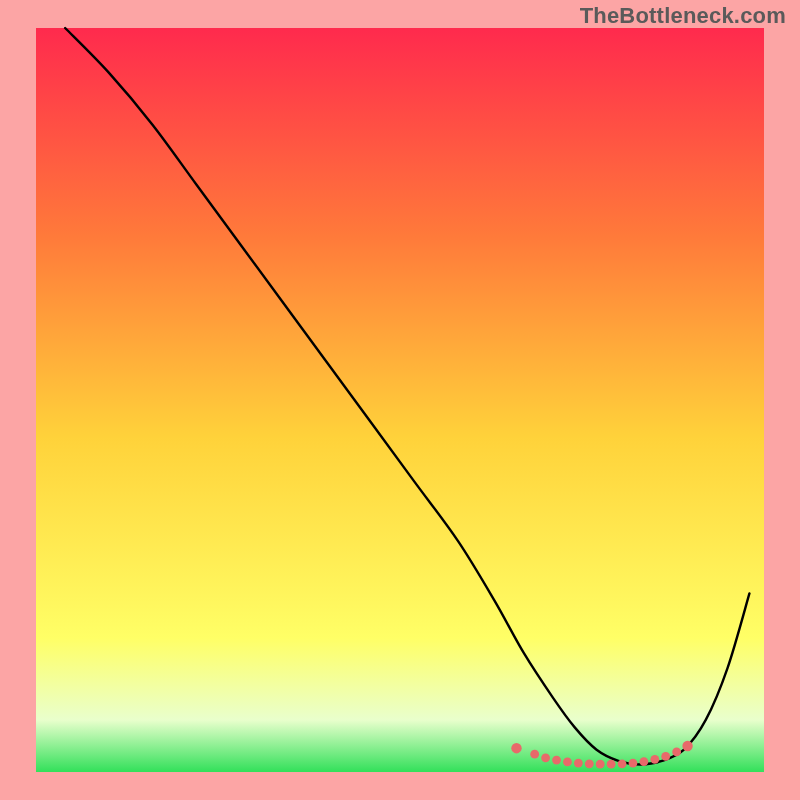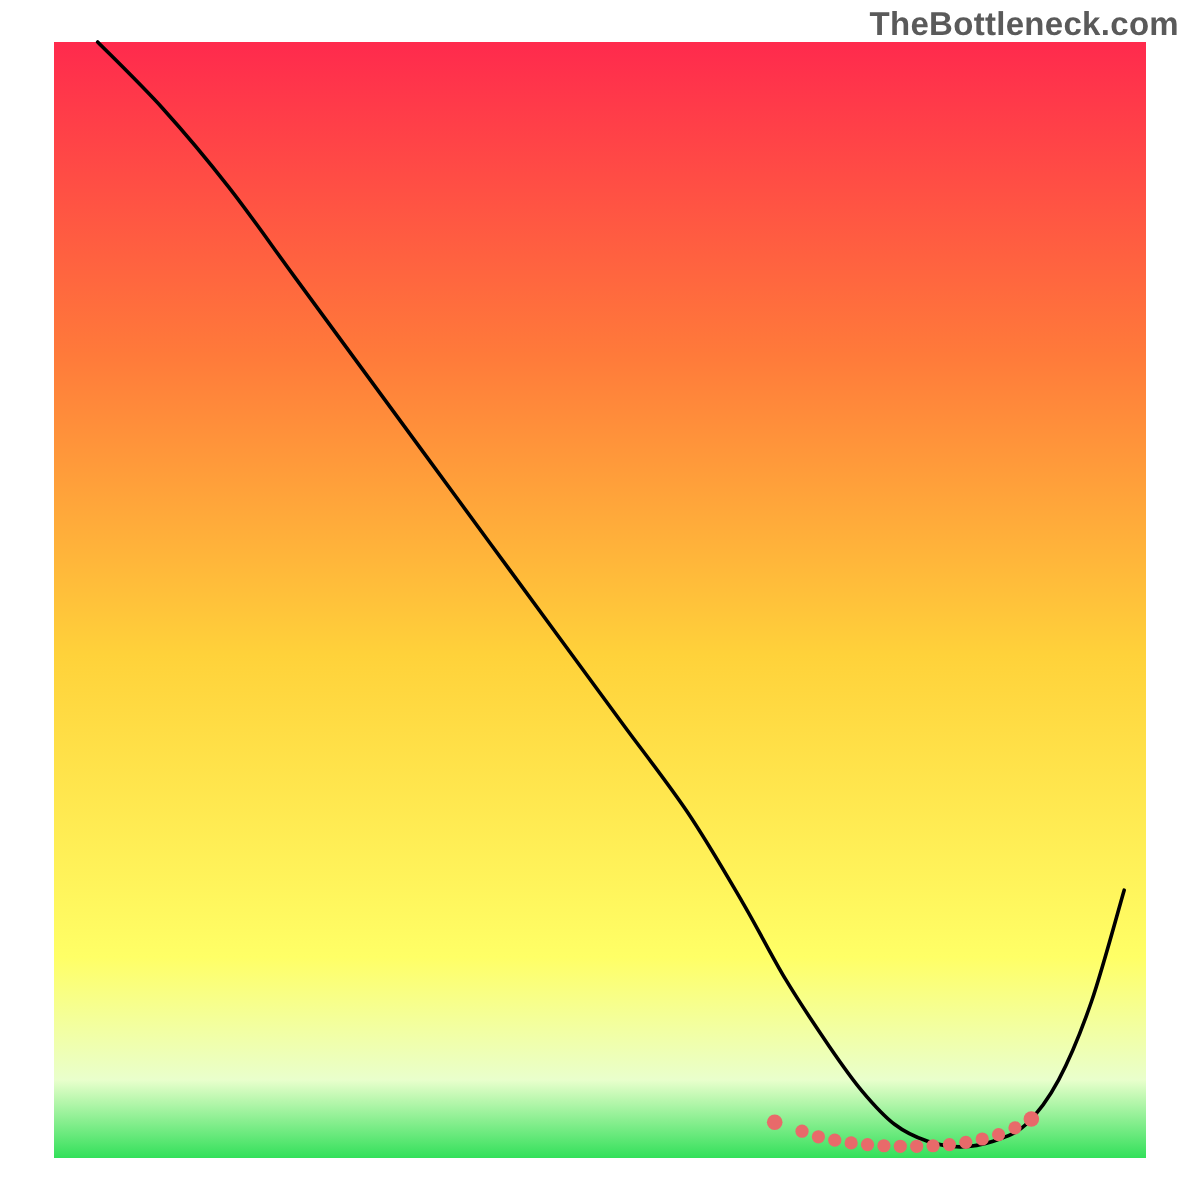--- a/index.html
+++ b/index.html
@@ -10,21 +10,21 @@
     background: #000;
     overflow: hidden;
     font-family: Arial, Helvetica, sans-serif;
   }
   .frame {
     position: absolute;
     top: 0;
     left: 0;
     width: 800px;
     height: 800px;
-    background: #ffffff;
+    background: #fca5a5;
   }
   .watermark {
     position: absolute;
     top: 3px;
     right: 14px;
     font-size: 22px;
     font-weight: 700;
     color: #5a5a5a;
     font-family: Arial, sans-serif;
     letter-spacing: 0.2px;

